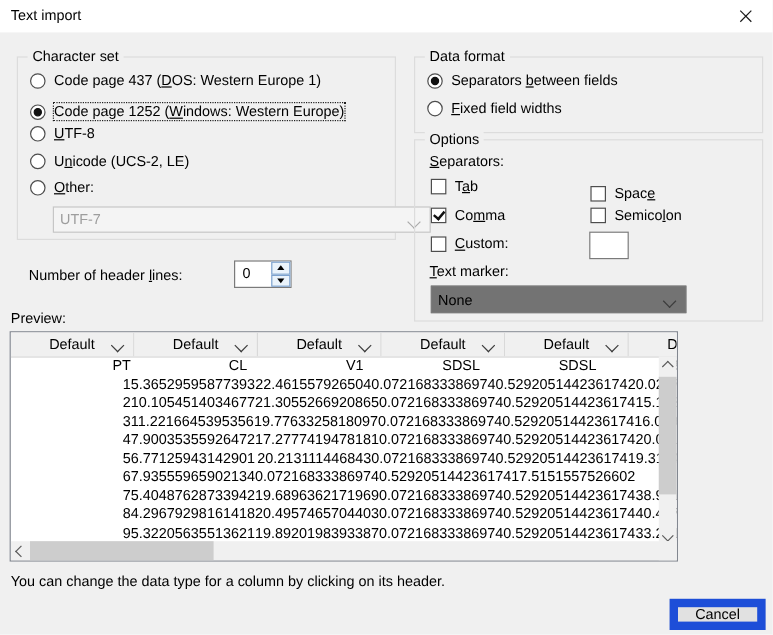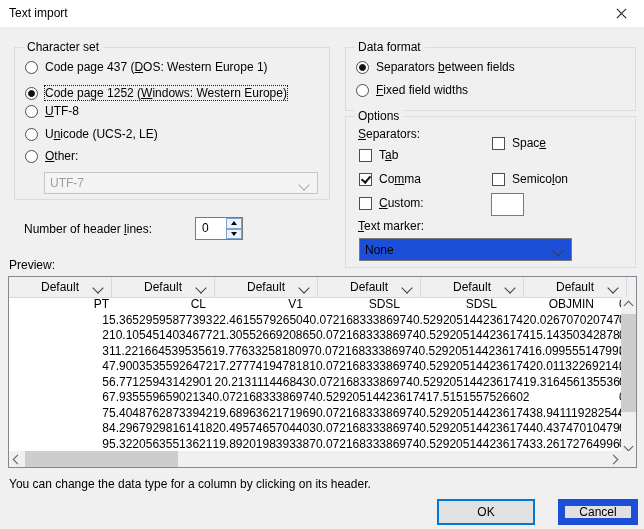--- a/index.html
+++ b/index.html
@@ -20,39 +20,39 @@
   .ctl-row{position:absolute;display:flex;align-items:center;height:16px;}
   .radio{width:13px;height:13px;border:1px solid #4d4d4d;border-radius:50%;background:#fff;box-sizing:border-box;position:relative;flex:0 0 auto;}
   .radio.sel::after{content:"";position:absolute;left:2px;top:2px;width:5px;height:5px;border:1px solid #111;background:#111;border-radius:50%;}
   .checkbox{width:13px;height:13px;border:1px solid #4d4d4d;background:#fff;box-sizing:border-box;flex:0 0 auto;position:relative;}
   .checkbox.checked::after{content:"";position:absolute;left:3px;top:0px;width:4px;height:7px;
      border-right:2px solid #111;border-bottom:2px solid #111;transform:rotate(40deg);}
   .ctl-label{margin-left:7px;white-space:nowrap;}
   .ctl-label.focused{outline:1px dotted #212121;}
   .mn{text-decoration:underline;}
   
-  .combo{position:absolute;background:#1d4ed8;border:1px solid #7a7a7a;box-sizing:border-box;display:flex;align-items:center;padding-left:5px;}
+  .combo{position:absolute;background:#737373;border:1px solid #7a7a7a;box-sizing:border-box;display:flex;align-items:center;padding-left:5px;}
   .combo .chev{position:absolute;right:9px;top:8px;}
   .combo.disabled{background:#f4f4f4;border-color:#c6c6c6;color:#9d9d9d;}
   .chev{width:7px;height:7px;border-right:1px solid #3c3c3c;border-bottom:1px solid #3c3c3c;display:inline-block;}
   .c-down{transform:rotate(45deg);}
   .c-up{transform:rotate(-135deg);}
   .c-left{transform:rotate(135deg);}
   .c-right{transform:rotate(-45deg);}
   .disabled .chev{border-color:#a9a9a9;}
   .textinput{position:absolute;background:#fff;border:1px solid #7a7a7a;box-sizing:border-box;}
   
   .spin{position:absolute;left:195px;top:217px;width:48px;height:23px;background:#fff;border:1px solid #7a7a7a;box-sizing:border-box;}
   .spin .val{position:absolute;left:6px;top:3px;}
   .spin .btns{position:absolute;right:0;top:0;width:16px;height:21px;display:flex;flex-direction:column;}
   .spin .sb{flex:1;background:#eaf3fb;border:1px solid #7da2ce;box-sizing:border-box;display:flex;align-items:center;justify-content:center;}
   .tri-up{width:0;height:0;border-left:3px solid transparent;border-right:3px solid transparent;border-bottom:4px solid #000;}
   .tri-down{width:0;height:0;border-left:3px solid transparent;border-right:3px solid transparent;border-top:4px solid #000;}
   
-  .ptable{position:absolute;left:8px;top:276px;width:629px;height:192px;background:#fff;border:1px solid #828790;box-sizing:border-box;overflow:hidden;}
+  .ptable{position:absolute;left:8px;top:276px;width:557px;height:192px;background:#fff;border:1px solid #828790;box-sizing:border-box;overflow:hidden;}
   .ph-row{display:flex;height:20px;background:#f0f0f0;border-bottom:1px solid #d9d9d9;overflow:hidden;}
   .ph-cell{flex:0 0 103px;box-sizing:border-box;border-right:1px solid #d9d9d9;background:#f0f0f0;position:relative;
            display:flex;align-items:center;justify-content:center;}
   .ph-cell .chev{position:absolute;right:9px;top:7px;}
   .pd-rows{position:absolute;left:0;top:20px;right:0;bottom:0;overflow:hidden;}
   .pd-row{position:relative;display:flex;height:15.5px;line-height:15.5px;padding-left:3px;white-space:nowrap;}
   .pd-cell{flex:0 0 auto;min-width:97px;text-align:right;}
   .pd-frag{position:absolute;left:610px;top:0;}
   
   .vsb{position:absolute;right:0;top:20px;width:15px;height:157px;background:#f0f0f0;}
@@ -99,21 +99,21 @@
         </div>
         <div class="ctl-row" style="left: 10px; top: 78px;">
           <span class="radio"></span>
           <span class="ctl-label">U<span class="mn">n</span>icode (UCS-2, LE)</span>
         </div>
         <div class="ctl-row" style="left: 10px; top: 100px;">
           <span class="radio"></span>
           <span class="ctl-label"><span class="mn">O</span>ther:</span>
         </div>
       </div>
-    <div class="combo disabled" style="left:29px;top:124px;width:274px;height:22px;">
+    <div class="combo disabled" style="left:29px;top:124px;width:315px;height:22px;">
       <span>UTF-7</span>
       <span class="chev c-down"></span>
     </div>
   </div>
 
   <span class="static-label" style="left:24px;top:222px;">Number of header <span class="mn">l</span>ines:</span>
   <div class="spin">
     <span class="val">0</span>
     <div class="btns">
       <div class="sb">
@@ -140,21 +140,21 @@
   </div>
 
   <div class="group" id="grp-options" style="left:345px;top:116px;width:291px;height:152px;">
     <span class="group-label">Options</span>
     <span class="static-label" style="left:12px;top:10px;"><span class="mn">S</span>eparators:</span>
     <div id="options-checkboxes">
         <div class="ctl-row" style="left: 13px; top: 30px;">
           <span class="checkbox"></span>
           <span class="ctl-label">T<span class="mn">a</span>b</span>
         </div>
-        <div class="ctl-row" style="left: 146px; top: 18px;">
+        <div class="ctl-row" style="left: 146px; top: 36px;">
           <span class="checkbox"></span>
           <span class="ctl-label">Spac<span class="mn">e</span></span>
         </div>
         <div class="ctl-row" style="left: 13px; top: 54px;">
           <span class="checkbox checked"></span>
           <span class="ctl-label">Co<span class="mn">m</span>ma</span>
         </div>
         <div class="ctl-row" style="left: 146px; top: 54px;">
           <span class="checkbox"></span>
           <span class="ctl-label">Semico<span class="mn">l</span>on</span>
@@ -308,20 +308,17 @@
         </div>
       <div class="thumb"></div>
       <div class="sa" style="right:0;">
           <span class="chev c-right"></span>
         </div>
     </div>
     <div class="sbcorner"></div>
   </div>
 
   <span class="hint">You can change the data type for a column by clicking on its header.</span>
-  <div class="btn default" style="left:437px;width:98px;">
-    <span>OK</span>
-  </div>
   <div class="btn" style="left:558px;width:80px;">
     <span>Cancel</span>
   </div>
 
 </div>
 
 </body></html>

